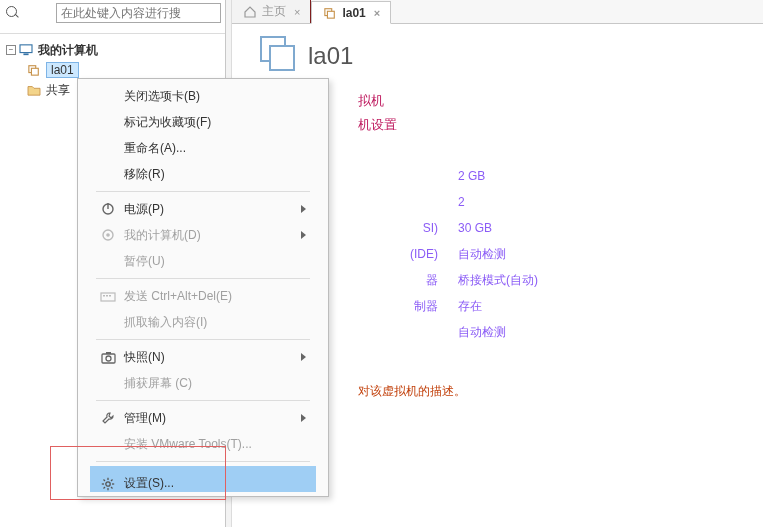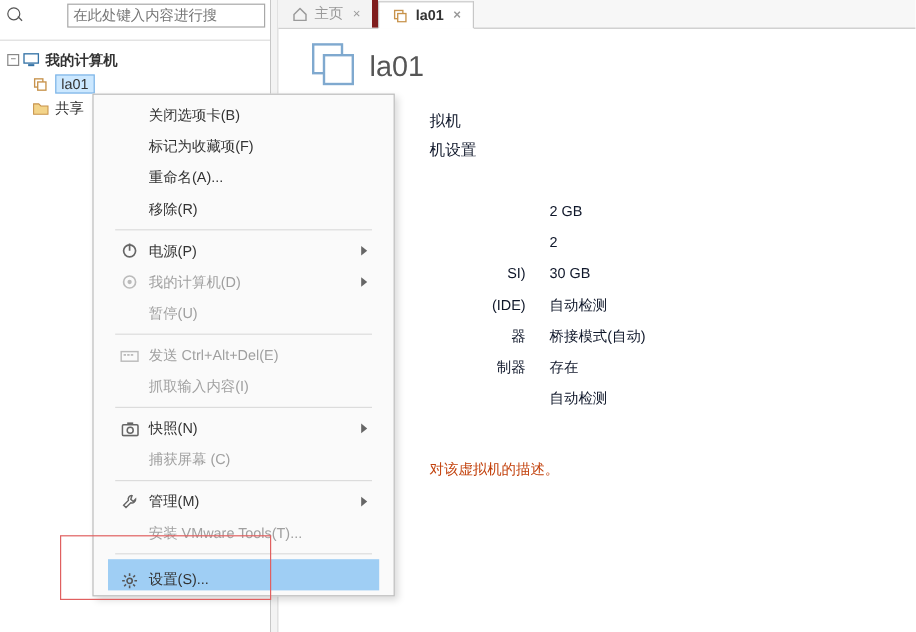--- a/index.html
+++ b/index.html
@@ -27,36 +27,36 @@
   .tree-row.depth1 { padding-left: 2px; }
   .tree-row.depth2 { padding-left: 22px; }
   .sel { background: #cce8ff; border: 1px solid #7eb4e6; }
   .bold { font-weight: 700; }
 
   
   .resizer { position: absolute; left: 226px; top: 0; width: 6px; height: 527px; background: #f3f3f3; border-right: 1px solid #dcdcdc; }
 
   
   .tabbar { position: absolute; left: 232px; top: 0; right: 0; height: 24px; display: flex; align-items: stretch; border-bottom: 1px solid #c7c7c7; background: #f7f7f7; }
-  .tab { display: flex; align-items: center; padding: 0 10px; font-size: 12px; border-right: 5px solid #7f1d1d; background: #f3f3f3; color: #999; }
+  .tab { display: flex; align-items: center; padding: 0 10px; font-size: 12px; border-right: 1px solid #7f1d1d; background: #f3f3f3; color: #999; }
   .tab.active { background: #fff; border-top: 1px solid #c7c7c7; border-left: 1px solid #c7c7c7; border-right: 1px solid #c7c7c7; border-bottom: 1px solid #fff; color: #333; position: relative; top: 1px; }
   .tab .ico { margin-right: 4px; }
   .tab .close { margin-left: 8px; color: #999; font-size: 11px; }
 
   
   .main { position: absolute; left: 244px; top: 24px; right: 0; bottom: 0; padding: 10px 14px; }
   .main-title-row { display: flex; align-items: center; margin-bottom: 12px; }
   .main-title-row .big-icon svg { width: 40px; height: 40px; }
   .main-title-row .big-icon { margin-right: 10px; }
   .main-title { font-size: 24px; color: #555; font-weight: 400; }
 
   .actions-bar { margin: 6px 0 4px 100px; font-size: 13px; }
-  .actions-bar a { color: #0f172a; display: block; line-height: 24px; text-decoration: none; }
+  .actions-bar a { color: #be185d; display: block; line-height: 24px; text-decoration: none; }
   .hw-list { margin-top: 26px; margin-left: 100px; }
-  .hw-row { display: flex; line-height: 26px; font-size: 12px; color: #0f172a; }
+  .hw-row { display: flex; line-height: 26px; font-size: 12px; color: #8b5cf6; }
   .hw-label { width: 100px; text-align: right; padding-right: 20px; }
   .hw-val { flex: 1; }
   .desc-row { margin-top: 38px; margin-left: 100px; font-size: 12px; color: #c2410c; }
 
   
   .menu { position: absolute; left: 77px; top: 78px; width: 252px; background: #fafafa; border: 1px solid #bcbcbc; box-shadow: 3px 3px 6px rgba(0,0,0,.15); padding: 4px 12px; z-index: 10; font-size: 12px; }
   .menu-item { display: flex; align-items: center; height: 26px; padding: 0 10px 0 8px; cursor: default; }
   .menu-item.disabled { color: #a0a0a0; }
   .menu-item.highlight { background: #9fcef4; align-items: flex-end; }
   .menu-item .mi-icon { width: 20px; height: 16px; display: inline-flex; align-items: center; justify-content: center; margin-right: 6px; }

